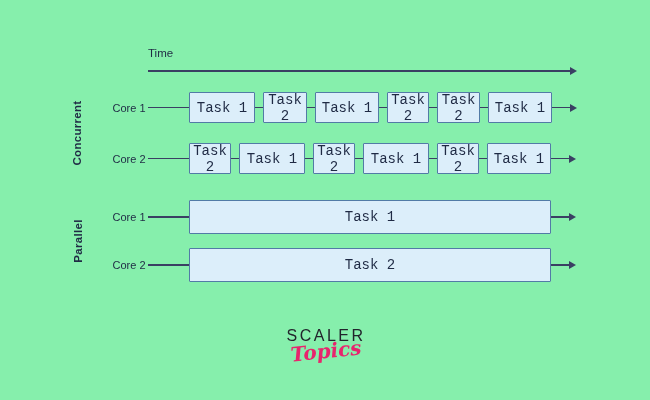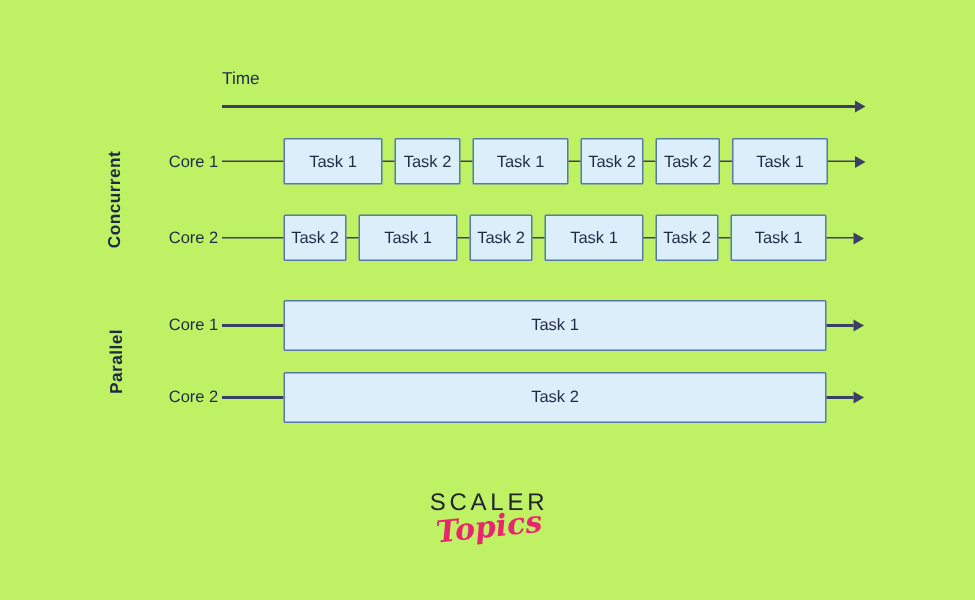--- a/index.html
+++ b/index.html
@@ -1,33 +1,33 @@
 <!DOCTYPE html>
 <html><head>
 <meta charset="utf-8">
 <style>
   html,body{margin:0;padding:0;background:#ffffff;}
   .canvas{
-    position:relative;width:650px;height:400px;background:#bef264;overflow:hidden;
+    position:relative;width:650px;height:400px;background:#86efac;overflow:hidden;
     font-family:"Liberation Sans", sans-serif;
     --line:#3a3f63;--box-fill:#dceefa;--box-border:#527ba6;--text:#1f2a44;
     --logo-dark:#22242c;--logo-pink:#e8256d;
   }
   .time-label{position:absolute;left:148px;top:47px;font-size:11.5px;color:var(--text);}
   .hline{position:absolute;height:1.5px;background:var(--line);}
   .arrow-head{position:absolute;width:0;height:0;
     border-left:7px solid var(--line);border-top:4px solid transparent;border-bottom:4px solid transparent;}
   .row{position:absolute;left:110px;display:flex;align-items:center;text-align:center;}
   .core{width:38px;flex:0 0 38px;font-size:11px;color:var(--text);white-space:nowrap;}
   .lead{width:41px;flex:0 0 41px;height:1.5px;background:var(--line);}
   .tasks{display:flex;align-items:center;height:100%;}
   .task-box{height:100%;box-sizing:border-box;flex-shrink:0;
     border:1px solid var(--box-border);background:var(--box-fill);
     display:flex;align-items:center;justify-content:center;
-    font-size:11px;color:var(--text);border-radius:1px;}
+    font-size:14px;color:var(--text);border-radius:1px;font-family:Liberation Mono, monospace;}
   .conn{width:8px;flex:0 0 8px;height:1.5px;background:var(--line);}
   .tail{width:18px;flex:0 0 18px;height:1.5px;background:var(--line);}
   .head{width:0;height:0;flex:0 0 auto;
     border-left:7px solid var(--line);border-top:4px solid transparent;border-bottom:4px solid transparent;}
   .vlabel{position:absolute;transform:translate(-50%,-50%) rotate(-90deg);
     font-size:11.5px;font-weight:700;color:var(--text);white-space:nowrap;letter-spacing:.3px;}
   .logo{position:absolute;left:326px;top:327px;transform:translateX(-50%);text-align:center;}
   .logo-brand{font-size:16px;font-weight:400;letter-spacing:2.5px;color:var(--logo-dark);}
   .logo-script{font-family:"DejaVu Serif", serif;font-style:italic;font-weight:700;
     font-size:20px;color:var(--logo-pink);margin-top:-4px;transform:rotate(-6deg);line-height:1;}

